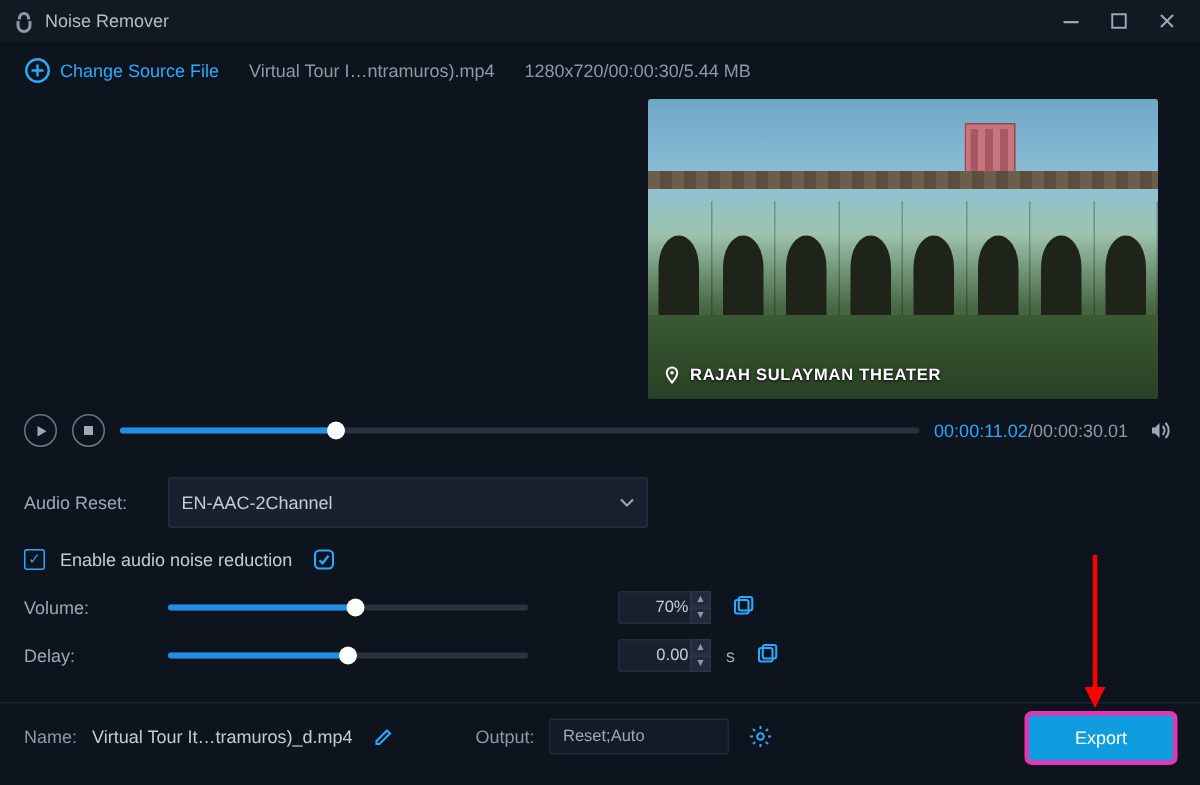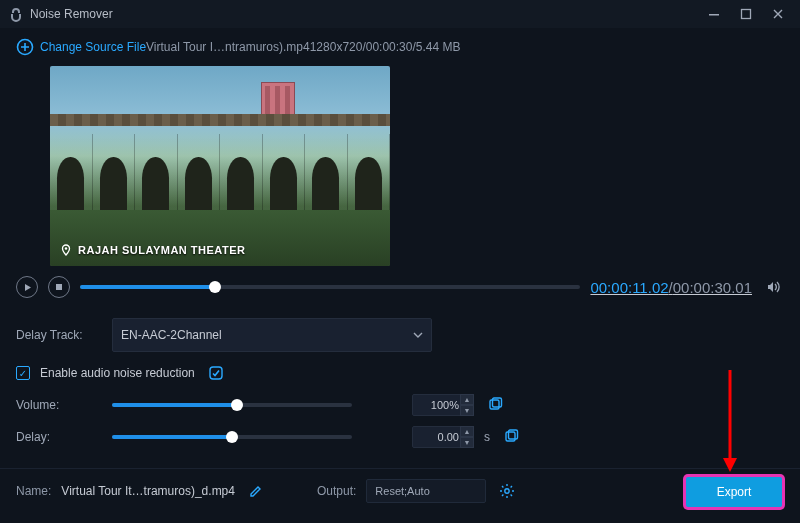--- a/index.html
+++ b/index.html
@@ -2,40 +2,40 @@
 <html><head>
 <meta charset="utf-8">
 <style>
   * { box-sizing: border-box; margin: 0; padding: 0; font-family: "Segoe UI", Arial, sans-serif; }
   body { background: #0e141d; color: #c6cbd4; width: 800px; height: 523px; overflow: hidden; font-size: 12px; position: relative; }
   .titlebar { height: 28px; display: flex; align-items: center; justify-content: space-between; padding: 0 8px; background: #121923; }
   .tb-left { display: flex; align-items: center; gap: 6px; }
   .tb-title { color: #b7bdc7; }
   .tb-right { display: flex; gap: 4px; }
   .tb-btn { width: 28px; height: 20px; display: flex; align-items: center; justify-content: center; border-radius: 2px; }
-  .toolbar { display: flex; align-items: center; padding: 10px 16px; }
+  .toolbar { display: flex; align-items: center; gap: 20px; padding: 10px 16px; }
   .chg-src { display: flex; align-items: center; gap: 6px; color: #2aa9ff; cursor: pointer; }
   .muted { color: #8e98a8; }
-  .preview-row { display: flex; justify-content: flex-start; padding: 0 16px; margin-left: 34px; }
+  .preview-row { display: flex; justify-content: flex-end; padding: 0 28px; }
   .preview { width: 340px; height: 200px; background: #223; position: relative; overflow: hidden; border-radius: 2px; }
   .sky { position: absolute; inset: 0; background: linear-gradient(#6fa8c6 0%, #8fbfd7 28%, #9fc6af 45%, #4a6b44 70%, #3a5536 100%); }
   .ruins { position: absolute; left: 0; right: 0; top: 34%; height: 38%; background: linear-gradient(180deg, rgba(0,0,0,0) 0%, rgba(0,0,0,0.05) 100%); display: flex; }
   .arch { flex: 1; border-right: 1px solid rgba(0,0,0,.25); position: relative; }
   .arch::before { content: ""; position: absolute; left: 18%; right: 18%; top: 30%; bottom: 0; background: #1f241b; border-radius: 50% 50% 0 0 / 40% 40% 0 0; }
   .arch-top { position: absolute; left:0; right:0; top:24%; height:6%; background: repeating-linear-gradient(90deg,#6b5e4a 0 8px,#5a4e3c 8px 16px); }
   .front-green { position:absolute; left:0; right:0; bottom:0; height:28%; background: linear-gradient(180deg,#3a5a34,#294024); }
   .pink-bldg { position:absolute; right:28%; top:8%; width:34px; height:40px; background:#c9747f; box-shadow: inset 0 0 0 1px #8a4a55; }
   .pink-bldg::after { content:""; position:absolute; inset:4px; background: repeating-linear-gradient(90deg,#a75963 0 5px,#c9747f 5px 10px); }
   .caption { position:absolute; left:10px; bottom:10px; display:flex; align-items:center; gap:6px; color:#fff; font-weight:600; font-size:11px; text-shadow:0 1px 2px #000; letter-spacing:.5px; }
   .playbar { display:flex; align-items:center; gap:10px; padding:10px 16px 14px; }
   .pb-btn { width:22px; height:22px; border:1.5px solid #6e7787; border-radius:50%; display:flex; align-items:center; justify-content:center; cursor:pointer; }
   .seek { flex:1; height:4px; background:#2a3240; position:relative; border-radius:2px; }
   .seek-fill { position:absolute; left:0; top:0; bottom:0; width:27%; background:#1f8fe8; border-radius:2px; }
   .seek-knob { position:absolute; left:27%; top:50%; width:12px; height:12px; background:#fff; border-radius:50%; transform:translate(-50%,-50%); }
-  .time { font-size:15px;text-decoration:underline; }
+  .time { font-size:12px; }
   .time .cur { color:#2aa9ff; }
   .time .dur { color:#8e98a8; }
   .controls { padding: 6px 16px 10px; }
   .row { display:flex; align-items:center; gap:10px; margin-bottom:10px; }
   .lbl { width:86px; color:#9fa8b7; }
   .select { flex:0 0 320px; height:24px; background:#192130; border:1px solid #242d3d; display:flex; align-items:center; justify-content:space-between; padding:16px 8px; border-radius:2px; color:#c6cbd4; cursor:pointer; font-size:12px; }
   .chk { width:14px; height:14px; border:1.5px solid #2aa9ff; border-radius:2px; display:flex; align-items:center; justify-content:center; color:#2aa9ff; font-size:10px; background:#0e141d; }
   .chk.on::after { content:"✓"; }
   .slider-track { flex:0 0 240px; height:4px; background:#2a3240; border-radius:2px; position:relative; }
   .slider-fill { position:absolute; left:0; top:0; bottom:0; background:#1f8fe8; border-radius:2px; }
@@ -147,21 +147,21 @@
   <span class="iconbtn" style="color:#9fa8b7">
     <svg width="16" height="16" viewBox="0 0 16 16">
         <path d="M3 6h2l3-3v10l-3-3H3z" fill="#9fa8b7"></path>
         <path d="M10 5a4 4 0 0 1 0 6M12 3a7 7 0 0 1 0 10" fill="none" stroke="#9fa8b7" stroke-width="1.3"></path>
       </svg>
   </span>
 </div>
 
 <div class="controls">
   <div class="row">
-    <span class="lbl">Delay Track:</span>
+    <span class="lbl">Audio Reset:</span>
     <div class="select">
       <span>EN-AAC-2Channel</span>
       <span>
         <svg width="10" height="10">
             <path d="M1 3l4 4 4-4" fill="none" stroke="#9fa8b7" stroke-width="1.4"></path>
           </svg>
       </span>
     </div>
   </div>
 
@@ -177,21 +177,21 @@
   </div>
 
   <div class="row">
     <span class="lbl">Volume:</span>
     <div class="slider-track">
       <div class="slider-fill" id="vol-fill" style="width: 52%;"></div>
       <div class="slider-knob" id="vol-knob" style="left: 52%;"></div>
     </div>
     <div style="width:40px"></div>
     <div class="numbox">
-      <span>100%</span>
+      <span>70%</span>
     </div>
     <div class="stepper">
       <div class="step">▲</div>
       <div class="step">▼</div>
     </div>
     <span class="iconbtn">
       <svg width="16" height="16" viewBox="0 0 16 16">
           <rect x="3" y="3" width="9" height="9" rx="1.5" fill="none" stroke="#2aa9ff" stroke-width="1.4"></rect>
           <rect x="5.5" y="1" width="9" height="9" rx="1.5" fill="none" stroke="#2aa9ff" stroke-width="1.4"></rect>
         </svg>

